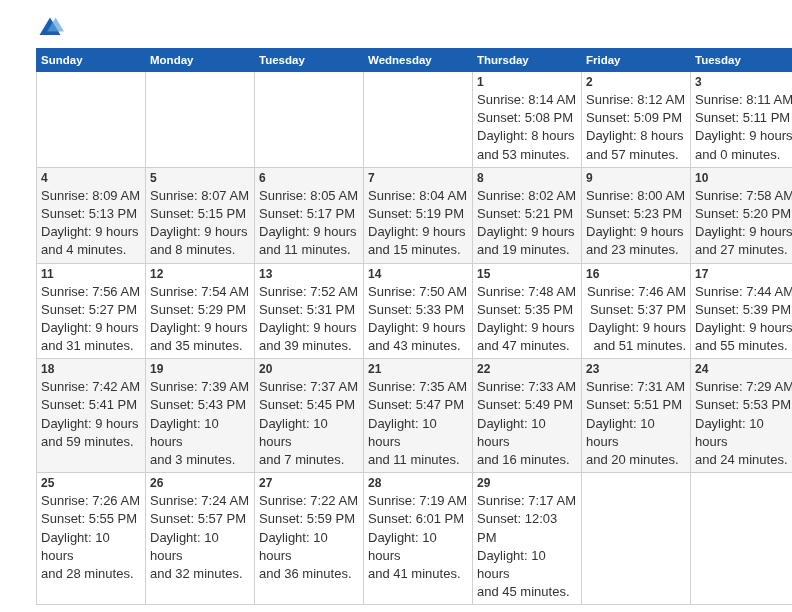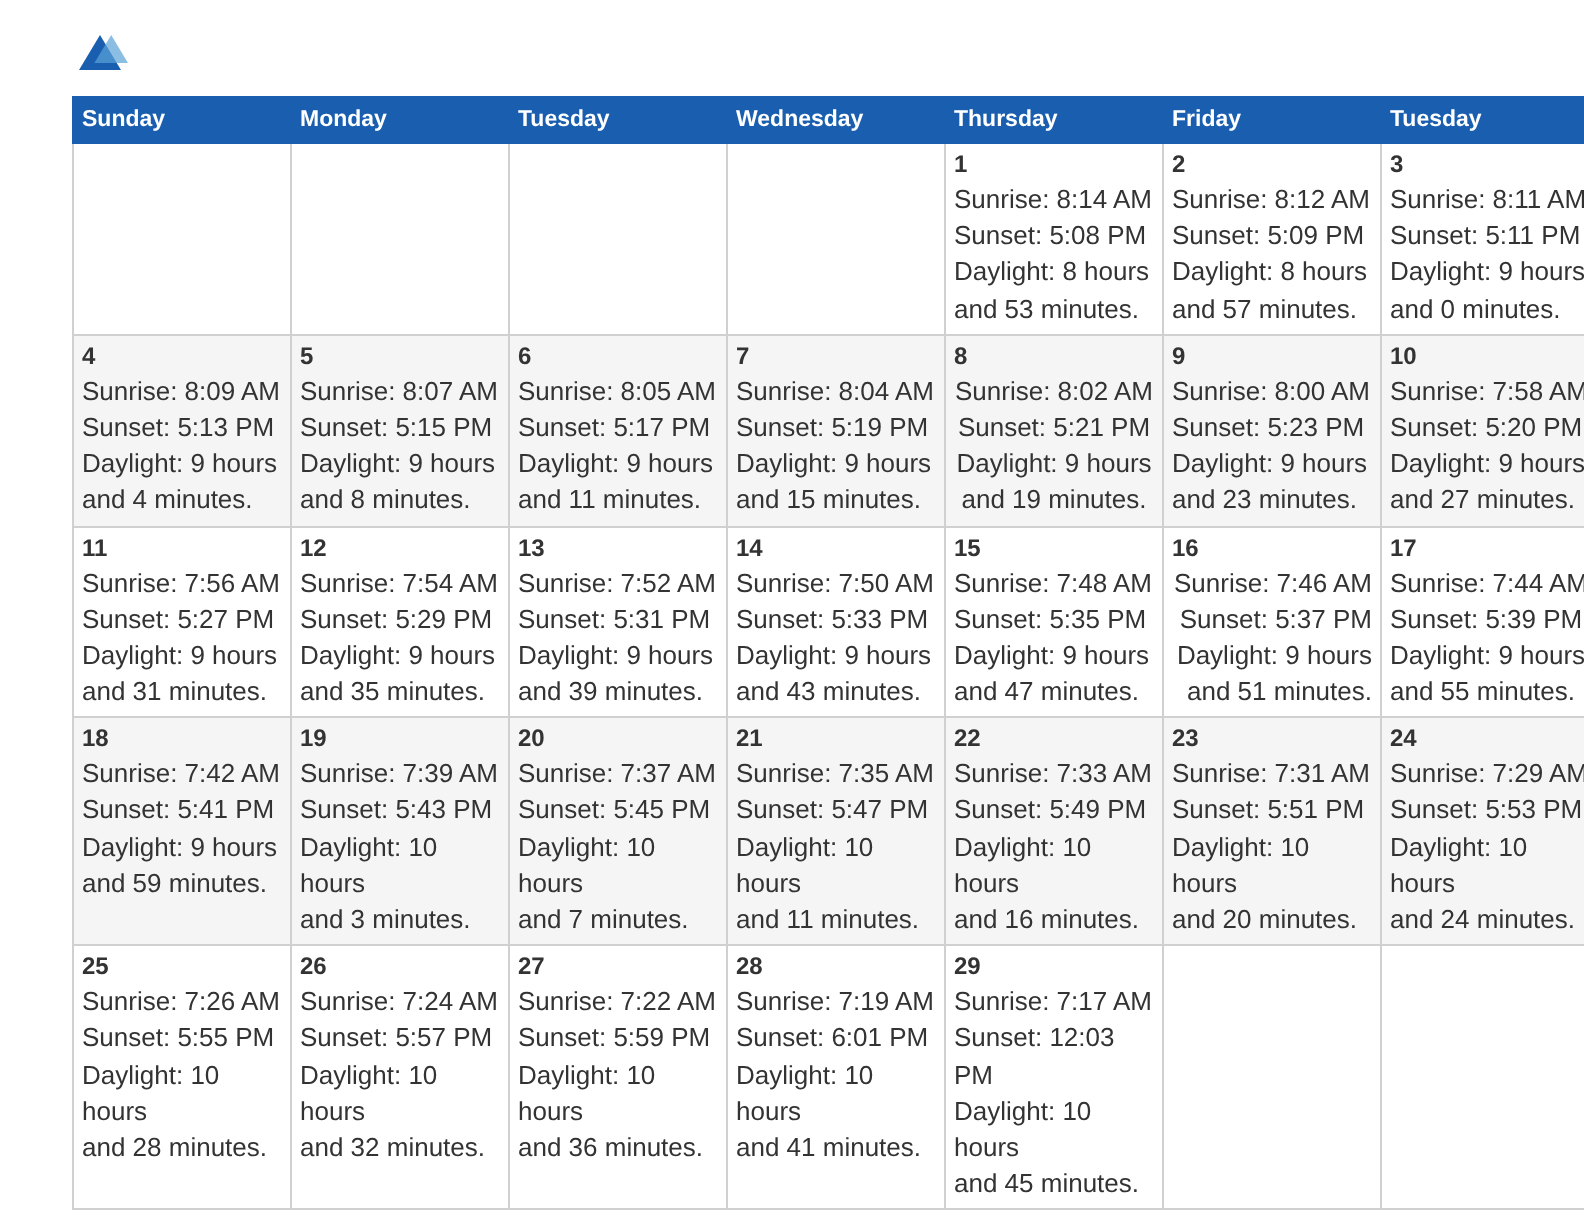--- a/index.html
+++ b/index.html
@@ -187,21 +187,21 @@
           </td>
           <td>
             <span class="day-number">7</span>
             <div class="day-info" style="white-space: pre-line;">Sunrise: 8:04 AM
 Sunset: 5:19 PM
 Daylight: 9 hours
 and 15 minutes.</div>
           </td>
           <td>
             <span class="day-number">8</span>
-            <div class="day-info" style="white-space: pre-line; text-align: center;">Sunrise: 8:02 AM
+            <div class="day-info" style="white-space: pre-line;">Sunrise: 8:02 AM
 Sunset: 5:21 PM
 Daylight: 9 hours
 and 19 minutes.</div>
           </td>
           <td>
             <span class="day-number">9</span>
             <div class="day-info" style="white-space: pre-line;">Sunrise: 8:00 AM
 Sunset: 5:23 PM
 Daylight: 9 hours
 and 23 minutes.</div>

